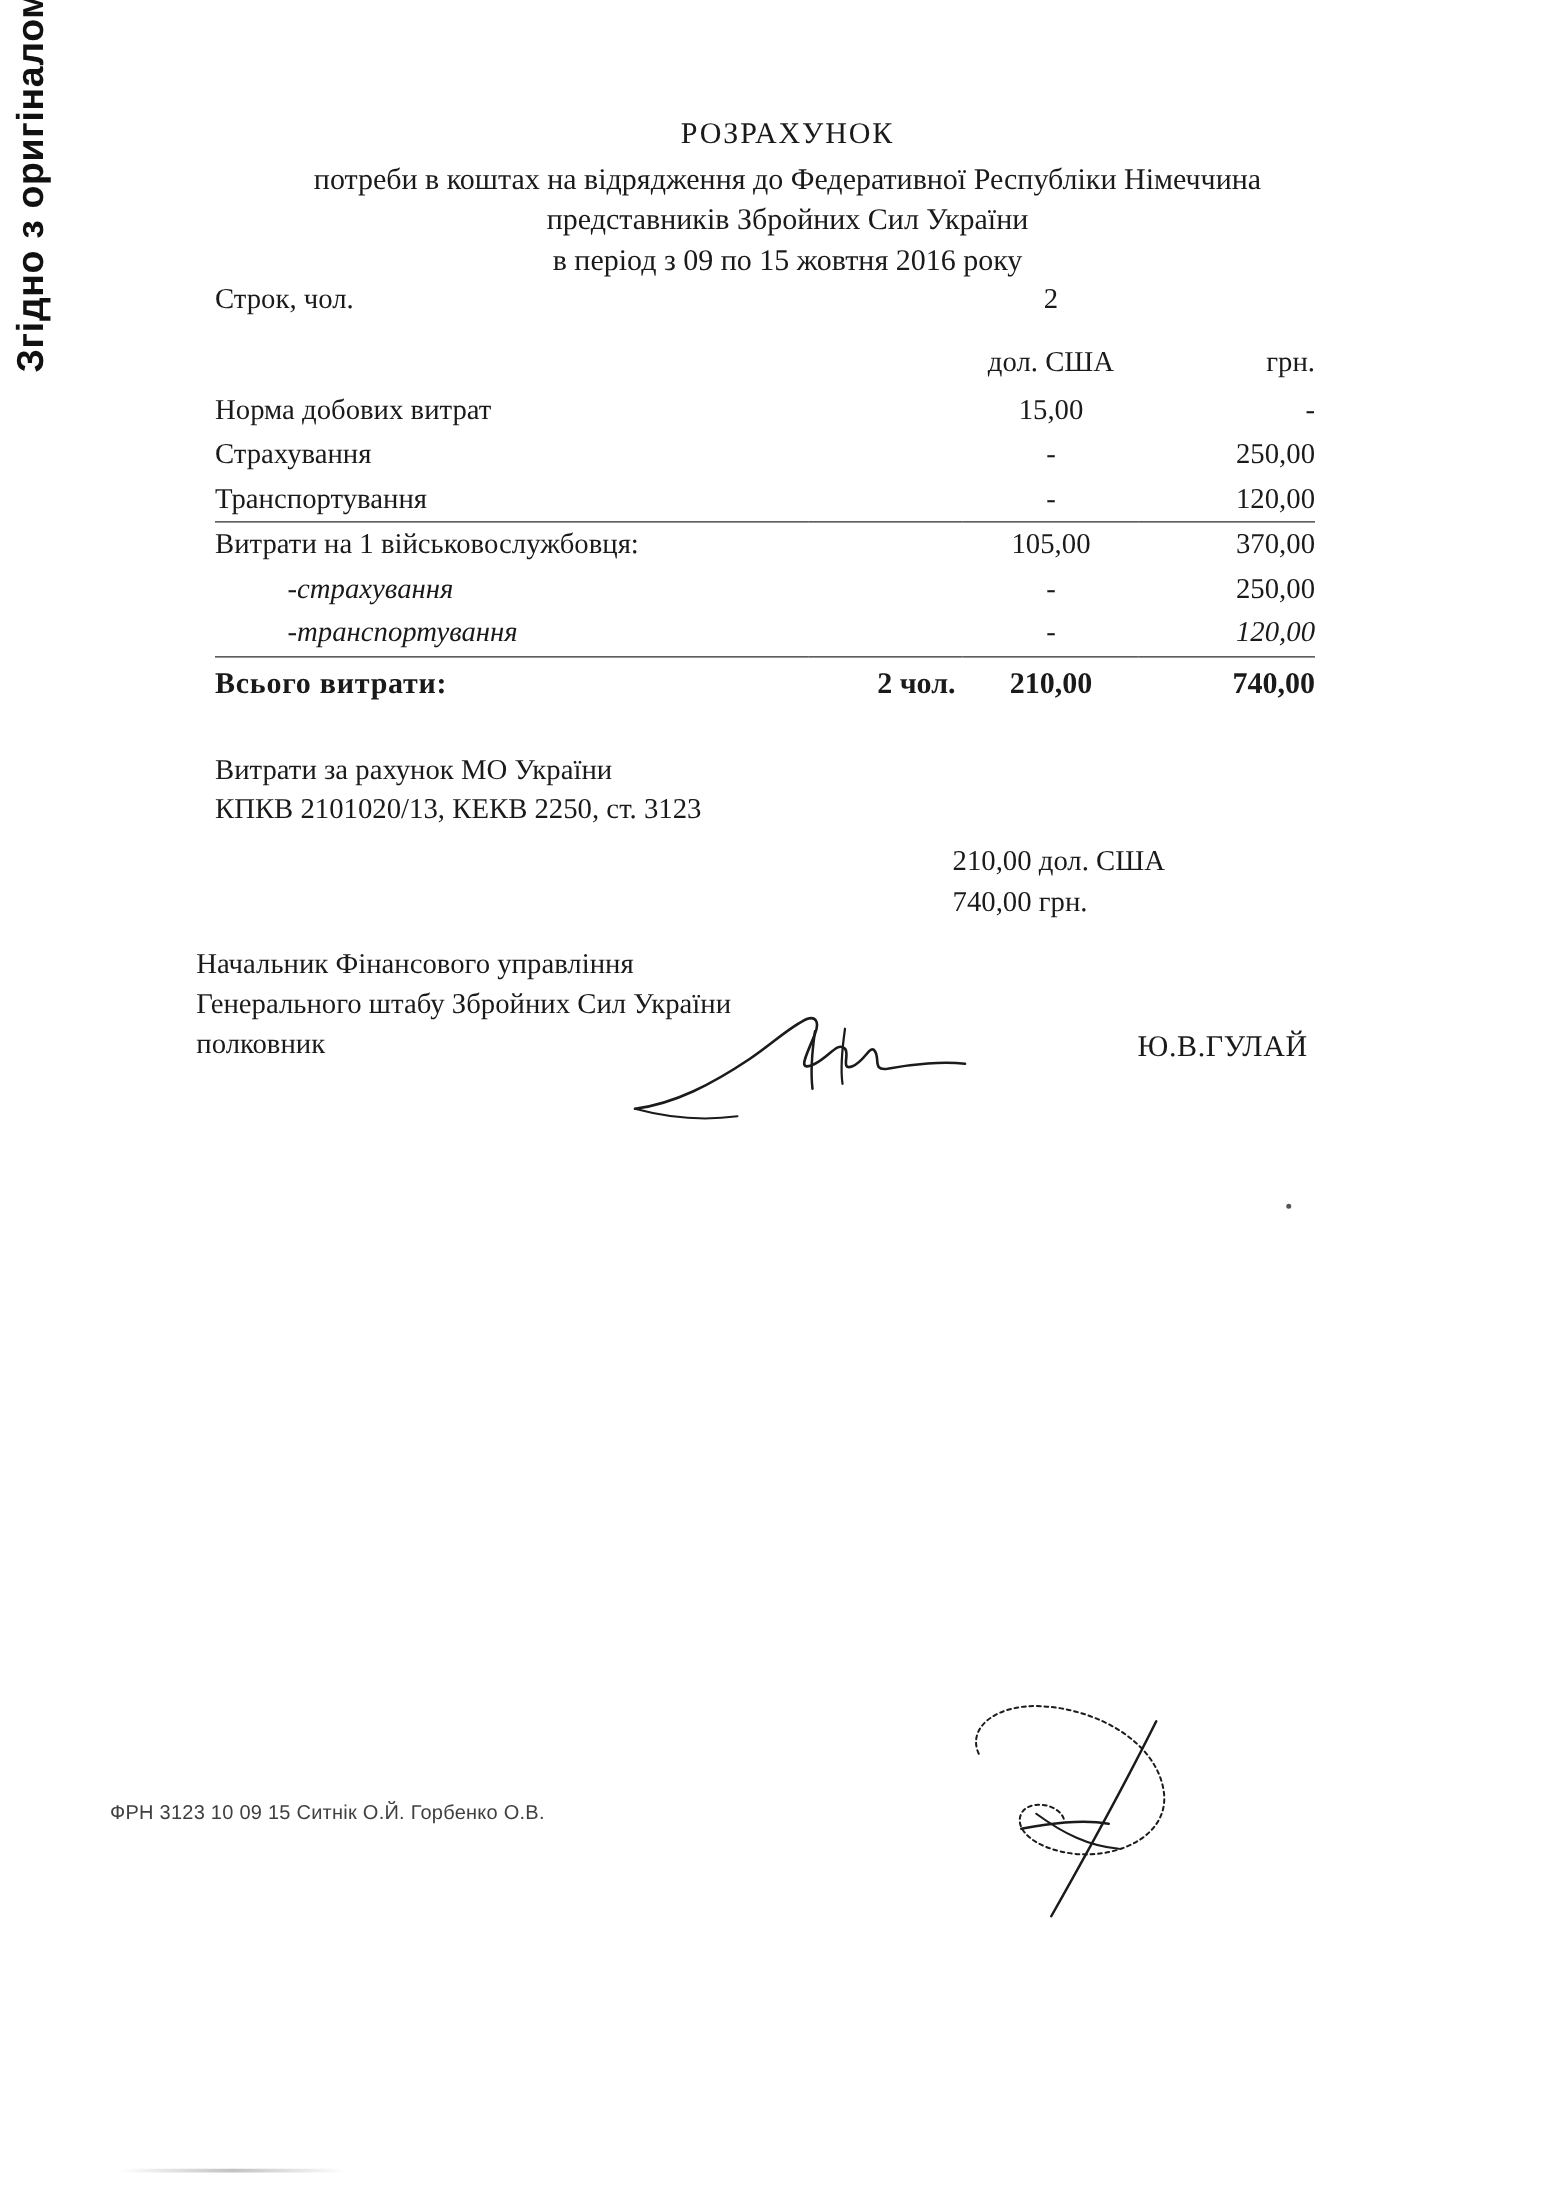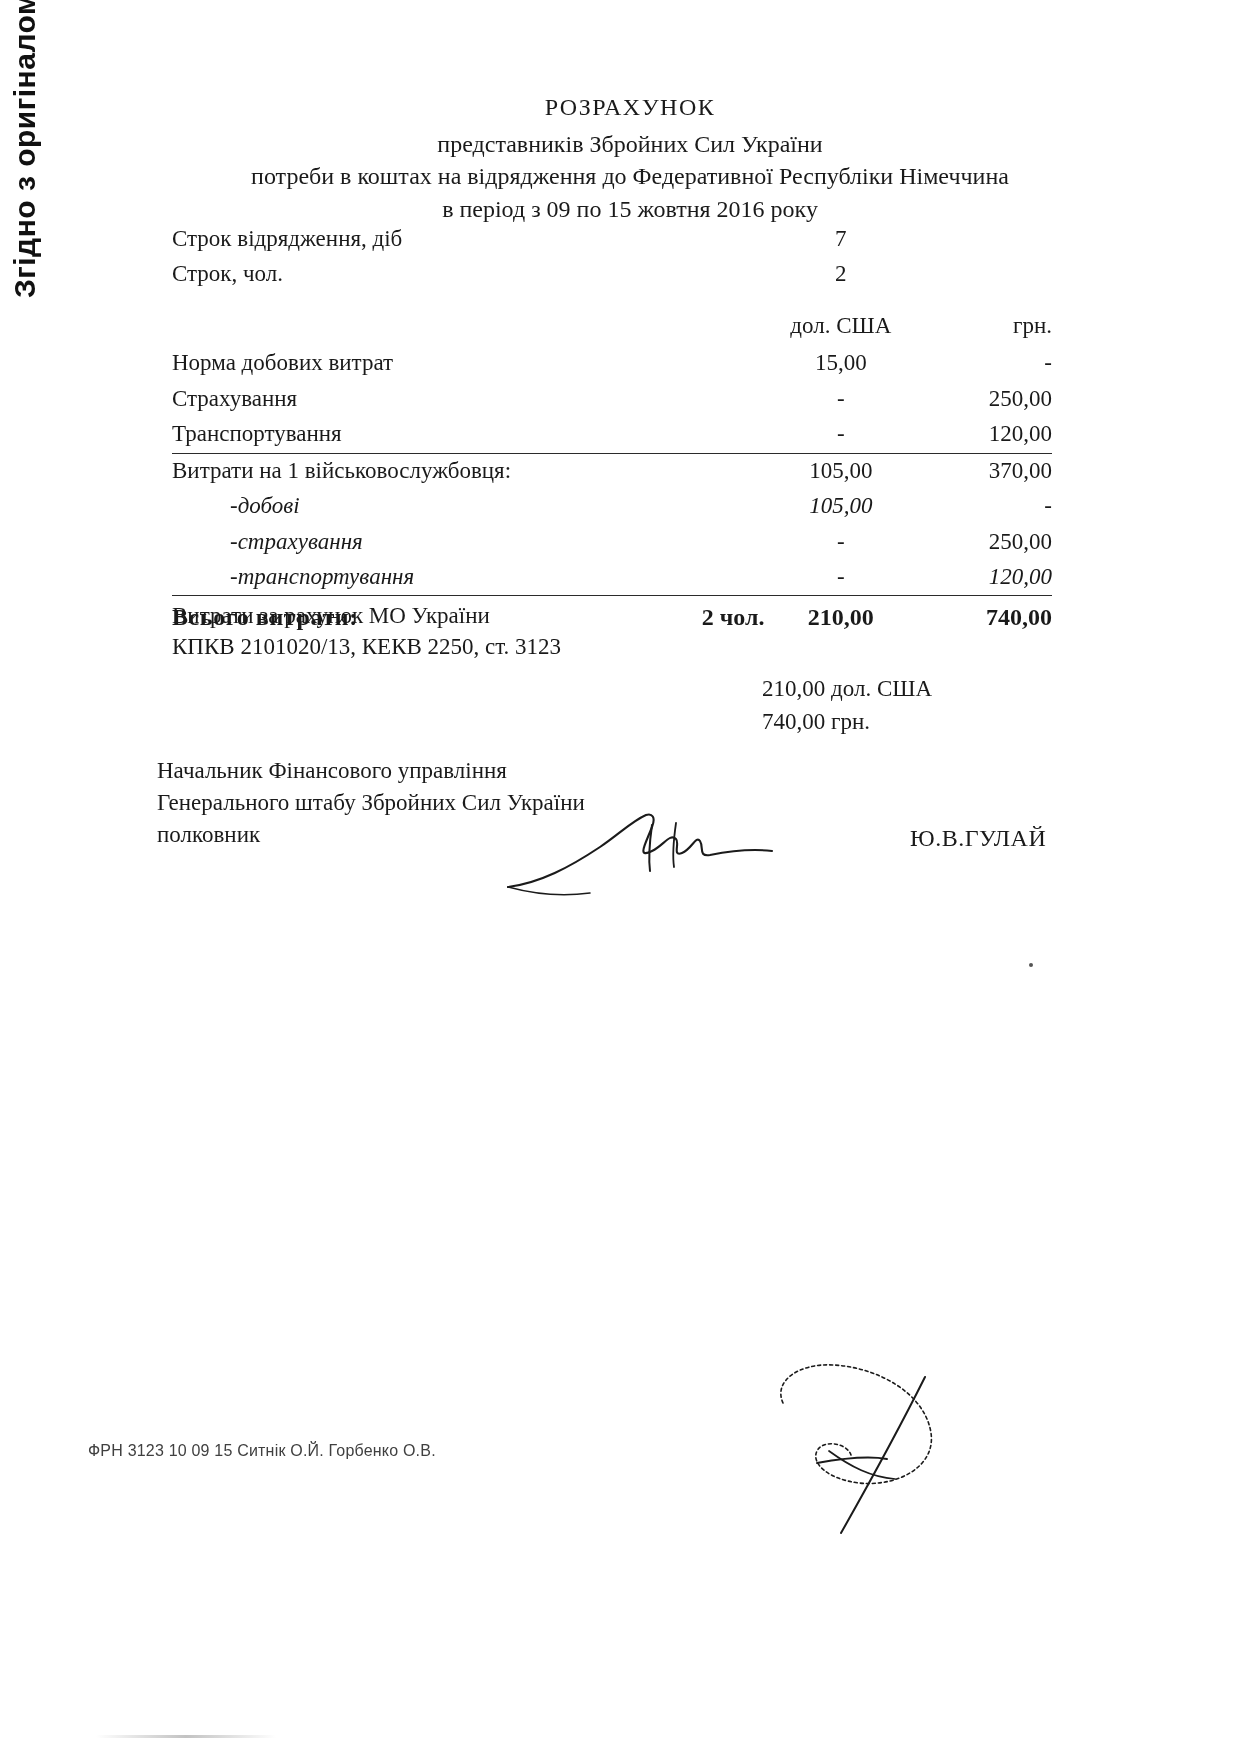--- a/index.html
+++ b/index.html
@@ -176,35 +176,29 @@
 </style>
 </head>
 <body>
 
 <div class="sheet">
 
   <div class="side-stamp">Згідно з оригіналом</div>
 
   <div class="title-block">
     <div class="doc-title">РОЗРАХУНОК</div>
+    <div class="doc-sub">потреби в коштах на відрядження до Федеративної Республіки Німеччина</div>
     <div class="doc-sub">представників Збройних Сил України</div>
-    <div class="doc-sub">потреби в коштах на відрядження до Федеративної Республіки Німеччина</div>
     <div class="doc-sub">в період з 09 по 15 жовтня 2016 року</div>
   </div>
 
   <div class="table-wrap">
     <table class="calc">
       <tbody>
         <tr>
-          <td class="c-label">Строк відрядження, діб</td>
-          <td class="c-mid"></td>
-          <td class="c-usd">7</td>
-          <td class="c-uah"></td>
-        </tr>
-        <tr>
           <td class="c-label">Строк, чол.</td>
           <td class="c-mid"></td>
           <td class="c-usd">2</td>
           <td class="c-uah"></td>
         </tr>
 
         <tr class="row-headers">
           <td class="c-label"></td>
           <td class="c-mid"></td>
           <td class="c-usd hdr-usd">дол. США</td>
@@ -230,26 +224,20 @@
           <td class="c-uah">120,00</td>
         </tr>
 
         <tr>
           <td class="c-label">Витрати на 1 військовослужбовця:</td>
           <td class="c-mid"></td>
           <td class="c-usd">105,00</td>
           <td class="c-uah">370,00</td>
         </tr>
 
-        <tr>
-          <td class="c-label indent">-добові</td>
-          <td class="c-mid"></td>
-          <td class="c-usd" style="font-style:italic">105,00</td>
-          <td class="c-uah">-</td>
-        </tr>
         <tr>
           <td class="c-label indent">-страхування</td>
           <td class="c-mid"></td>
           <td class="c-usd">-</td>
           <td class="c-uah">250,00</td>
         </tr>
         <tr class="rule-bottom">
           <td class="c-label indent">-транспортування</td>
           <td class="c-mid"></td>
           <td class="c-usd">-</td>

